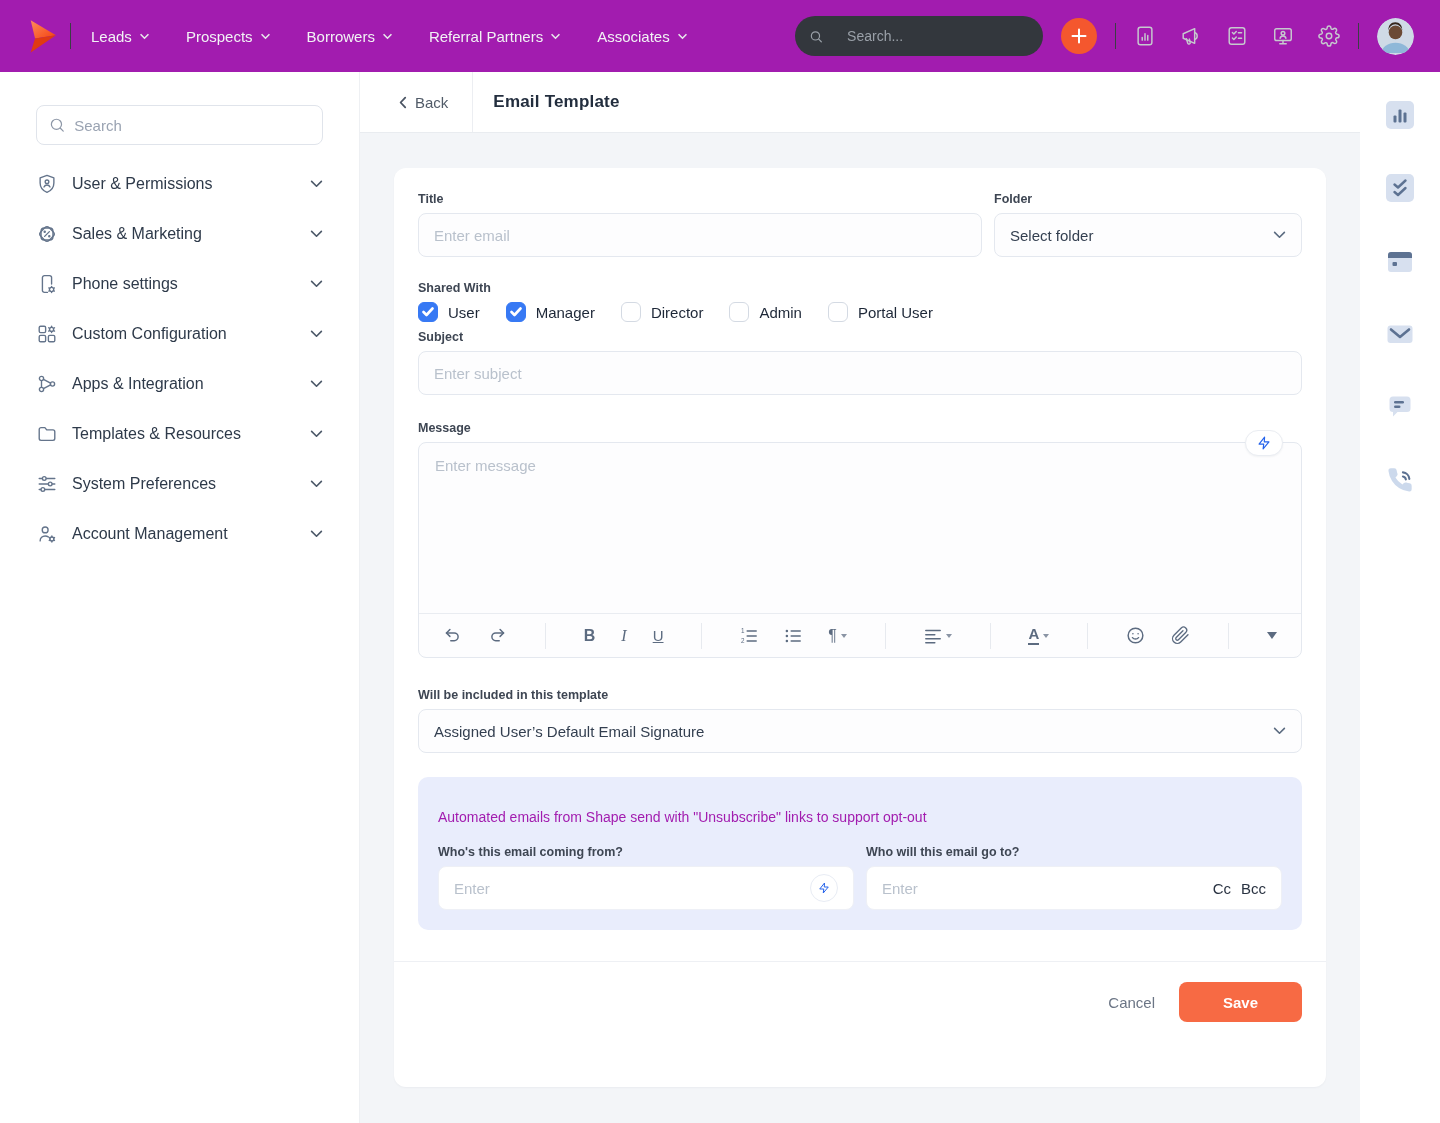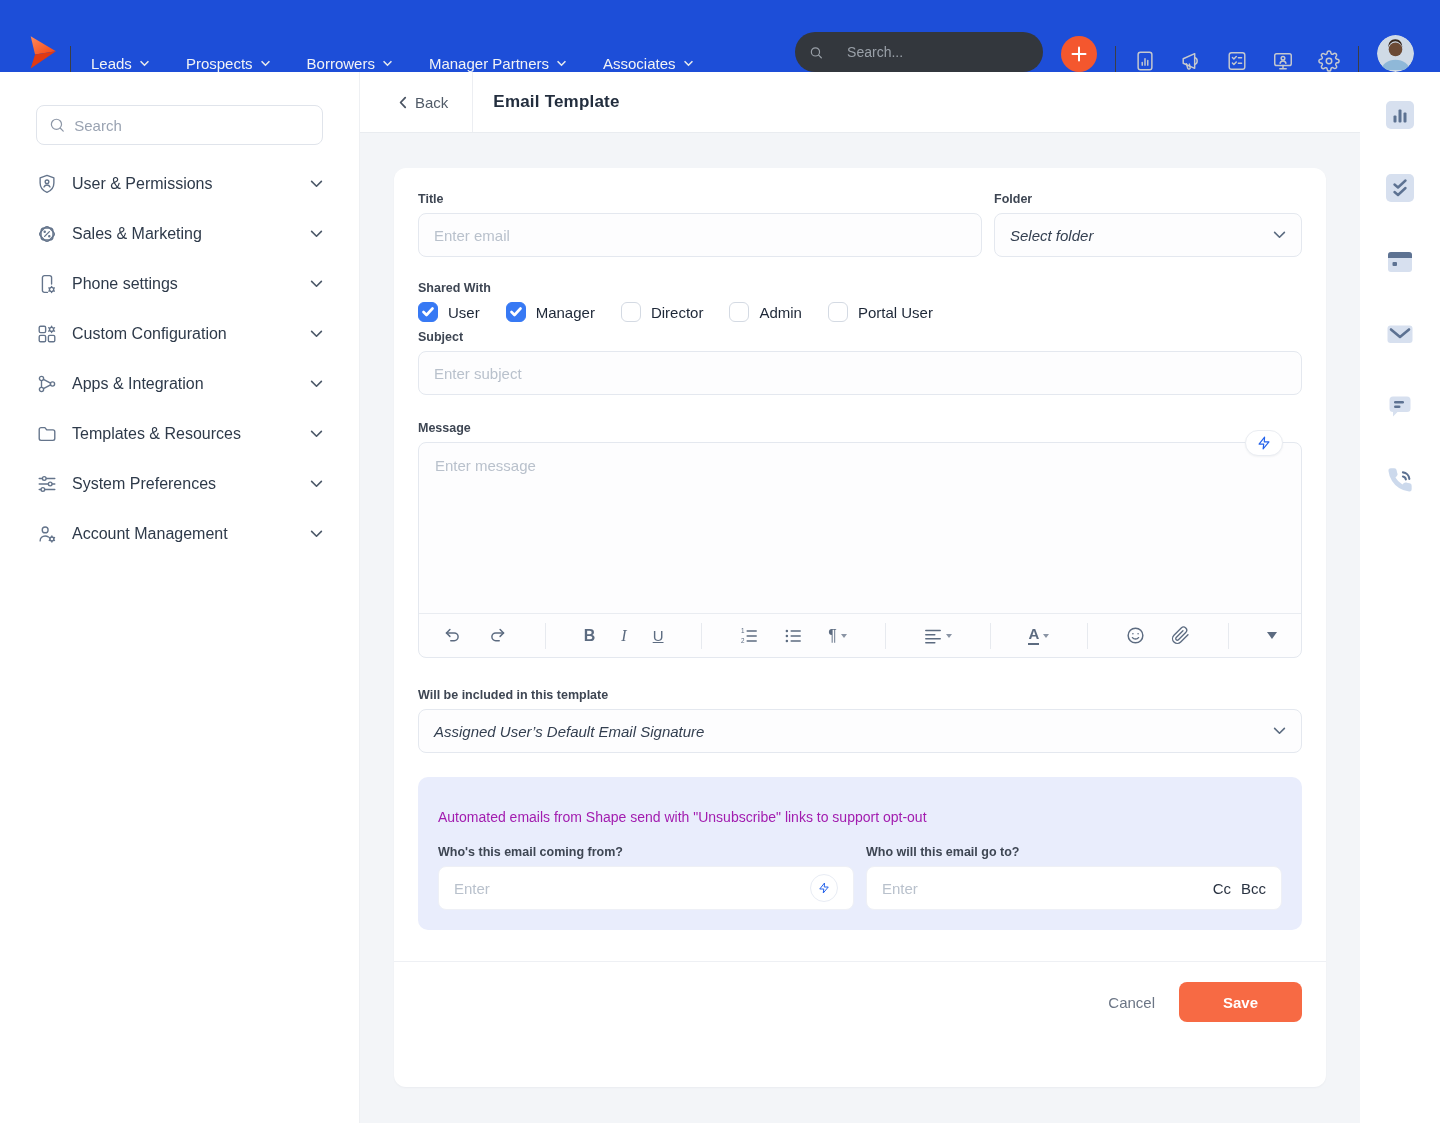--- a/index.html
+++ b/index.html
@@ -1,21 +1,21 @@
 <!DOCTYPE html>
 <html><head>
 <meta charset="utf-8">
 <style>
   * { margin:0; padding:0; box-sizing:border-box; }
   html,body { width:1440px; height:1123px; }
   body { font-family:"Liberation Sans", sans-serif; background:#f3f5f8; position:relative; overflow:hidden; color:#1f2937; }
   svg { display:block; }
 
   
-  .topbar { position:absolute; top:0; left:0; width:1440px; height:72px; background:#1d4ed8; display:flex; align-items:flex-end; padding:0 26px 0 24px; z-index:30; }
+  .topbar { position:absolute; top:0; left:0; width:1440px; height:72px; background:#a21caf; display:flex; align-items:center; padding:0 26px 0 24px; z-index:30; }
   .logo { width:36px; height:40px; cursor:pointer; }
   .tb-vdiv { width:1px; height:26px; background:#3b3e44; margin:0 0 0 10px; }
   .tb-nav { display:flex; align-items:center; gap:36px; margin-left:20px; }
   .tb-nav-item { display:flex; align-items:center; gap:7px; color:#f2f3f5; font-size:15px; font-weight:500; cursor:pointer; white-space:nowrap; }
   .tb-nav-item svg { stroke:#e8eaec; }
   .tb-search { margin-left:auto; width:248px; height:40px; background:#33373d; border-radius:20px; display:flex; align-items:center; padding:0 14px; gap:24px; }
   .tb-search input { background:transparent; border:none; outline:none; color:#e5e7ea; font-size:14px; width:100%; font-family:"Liberation Sans", sans-serif; }
   .tb-search input::placeholder { color:#9aa0a8; }
   .tb-plus { margin-left:18px; width:36px; height:36px; border-radius:50%; background:#f4572e; border:none; display:flex; align-items:center; justify-content:center; cursor:pointer; flex:0 0 auto; }
   .tb-vdiv2 { width:1px; height:26px; background:#3b3e44; margin:0 18px; }
@@ -50,21 +50,21 @@
   
   .main { position:absolute; top:133px; left:360px; right:80px; bottom:0; background:#f3f5f8; overflow:hidden; }
   .card { width:932px; height:919px; margin:35px auto 0; background:#fff; border-radius:12px; box-shadow:0 1px 2px rgba(25,35,55,.04); padding:24px; }
 
   .fld-label { font-size:12.5px; font-weight:600; color:#3e4653; margin-bottom:7px; }
   .row1 { display:flex; gap:12px; }
   .grp-title { flex:1; }
   .grp-folder { width:308px; }
   .inp { width:100%; height:44px; border:1px solid #e4e8ef; border-radius:8px; background:#fdfdfe; padding:0 15px; font-size:15px; color:#303a49; outline:none; font-family:"Liberation Sans", sans-serif; }
   .inp::placeholder { color:#b9c1cc; }
-  .select { width:100%; height:44px; border:1px solid #e4e8ef; border-radius:8px; background:#fdfdfe; padding:0 15px; display:flex; align-items:center; justify-content:space-between; cursor:pointer;font-style:italic; }
+  .select { width:100%; height:44px; border:1px solid #e4e8ef; border-radius:8px; background:#fdfdfe; padding:0 15px; display:flex; align-items:center; justify-content:space-between; cursor:pointer; }
   .select .val { font-size:15px; color:#333f50; }
   .select svg { stroke:#5b6b80; fill:none; stroke-width:1.8; stroke-linecap:round; stroke-linejoin:round; }
 
   .shared { margin-top:24px; }
   .cb-row { display:flex; align-items:center; gap:26px; margin-top:3px; }
   .cb { display:flex; align-items:center; gap:10px; cursor:pointer; }
   .cb .box { width:20px; height:20px; border-radius:6px; border:1.5px solid #d4dae3; background:#fff; display:flex; align-items:center; justify-content:center; }
   .cb .box svg { display:none; stroke:#fff; fill:none; stroke-width:2.6; stroke-linecap:round; stroke-linejoin:round; }
   .cb.checked .box { background:#3779f4; border-color:#3779f4; }
   .cb.checked .box svg { display:block; }
@@ -138,21 +138,21 @@
           <polyline points="1.5,1.5 6,6 10.5,1.5" fill="none" stroke-width="1.8"></polyline>
         </svg>
     </div>
     <div class="tb-nav-item">
       <span>Borrowers</span>
       <svg width="11" height="7" viewBox="0 0 12 8">
           <polyline points="1.5,1.5 6,6 10.5,1.5" fill="none" stroke-width="1.8"></polyline>
         </svg>
     </div>
     <div class="tb-nav-item">
-      <span>Manager Partners</span>
+      <span>Referral Partners</span>
       <svg width="11" height="7" viewBox="0 0 12 8">
           <polyline points="1.5,1.5 6,6 10.5,1.5" fill="none" stroke-width="1.8"></polyline>
         </svg>
     </div>
     <div class="tb-nav-item">
       <span>Associates</span>
       <svg width="11" height="7" viewBox="0 0 12 8">
           <polyline points="1.5,1.5 6,6 10.5,1.5" fill="none" stroke-width="1.8"></polyline>
         </svg>
     </div>

